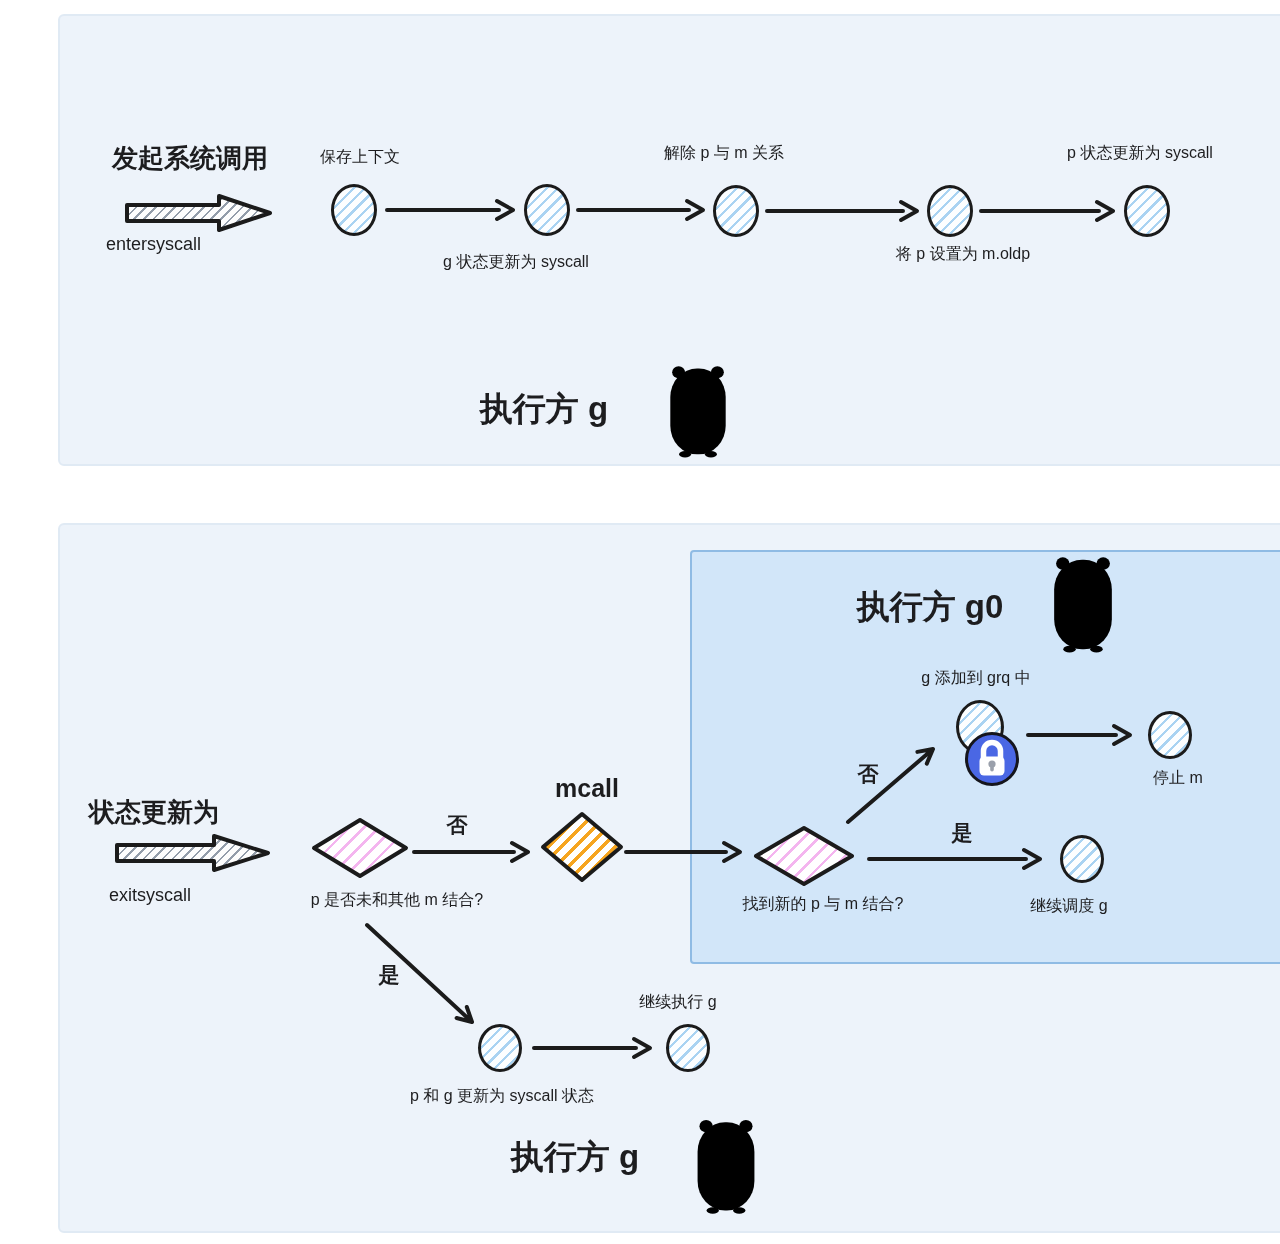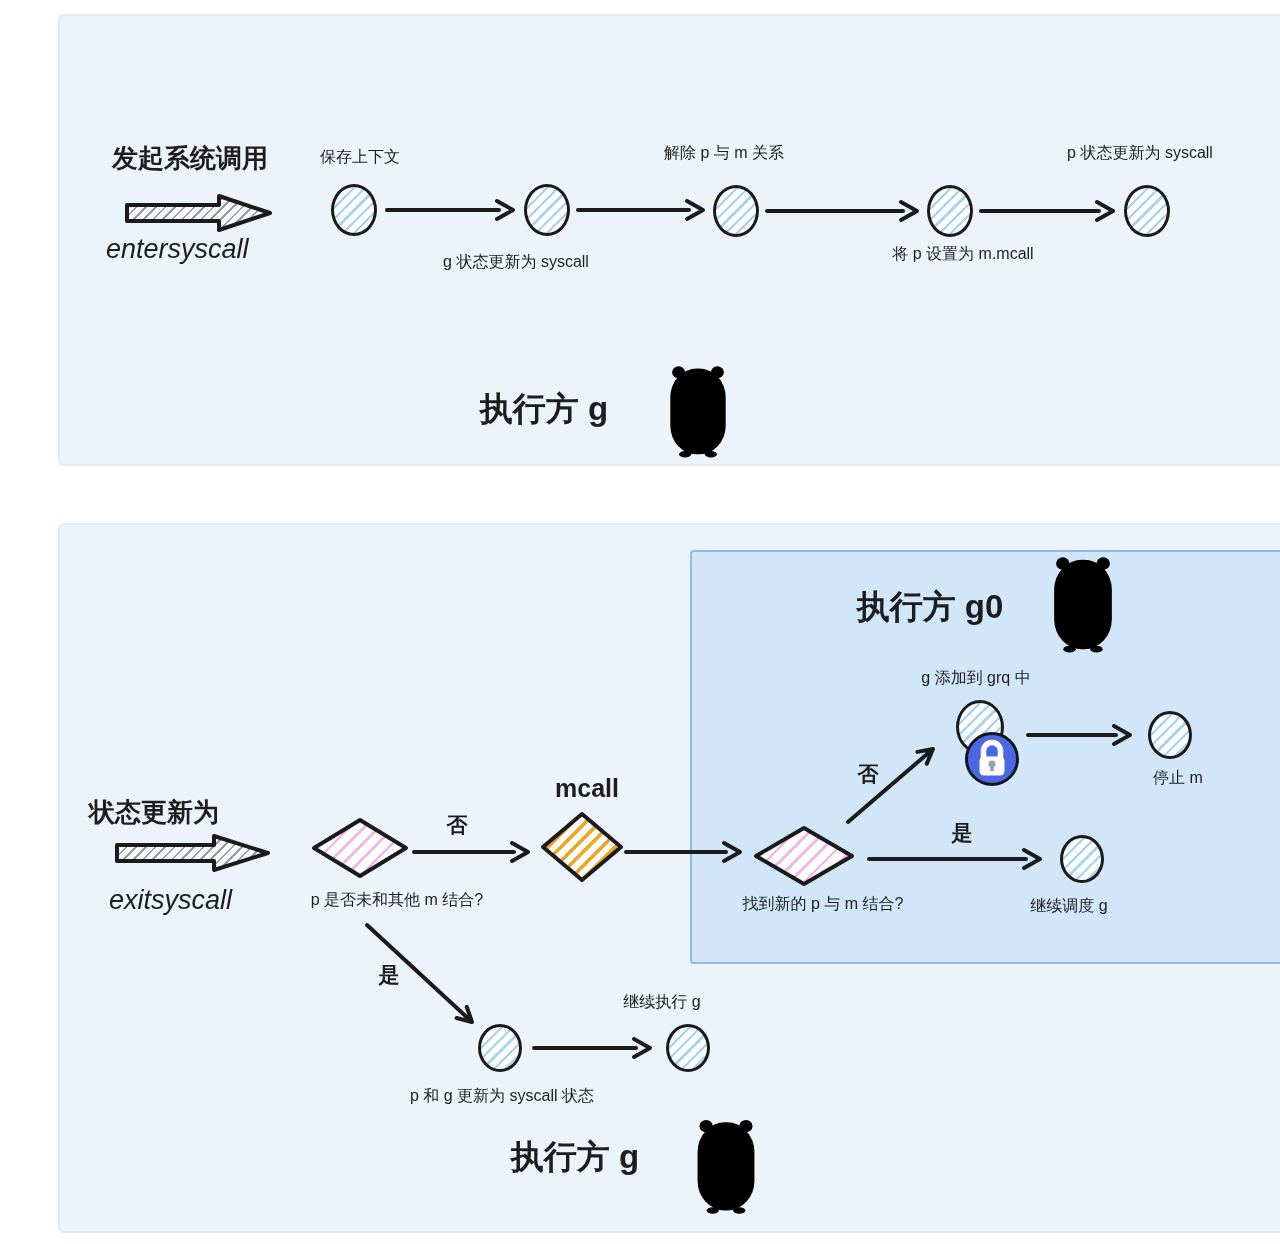--- a/index.html
+++ b/index.html
@@ -6,21 +6,21 @@
   .stage{position:relative;width:1280px;height:1244px;background:#ffffff;overflow:hidden;
          font-family:"Liberation Sans","DejaVu Sans",sans-serif;margin-left:42px;}
   .panel{position:absolute;background:#edf3fa;border:2px solid #e0eaf4;border-radius:6px;box-sizing:border-box;}
   .inner-panel{position:absolute;background:#d2e6f9;border:2px solid #8fbbe4;border-radius:4px;box-sizing:border-box;}
   .lbl{position:absolute;color:#1d1d1f;white-space:nowrap;line-height:1.25;}
   .c{transform:translateX(-50%);}
   .f20{font-size:16px;font-weight:500;}
   .f22{font-size:21px;font-weight:600;}
   .f25{font-size:25px;font-weight:600;}
   .f26{font-size:26px;font-weight:700;}
-  .f27{font-size:27px;font-weight:500;font-style:italic;}
+  .f27{font-size:18px;font-weight:500;}
   .f34{font-size:33px;font-weight:700;}
   .node{position:absolute;box-sizing:border-box;border:3.5px solid #1b1b1b;border-radius:50%;
         background-color:#fcfeff;
         background-image:repeating-linear-gradient(135deg,rgba(0,0,0,0) 0px,rgba(0,0,0,0) 5.5px,#a9d3f2 5.5px,#a9d3f2 8px);}
   .diamond{position:absolute;}
   .diamond .fillc{position:absolute;inset:3px;clip-path:polygon(50% 0,100% 50%,50% 100%,0 50%);}
   .fill-pink{background-color:#ffffff;
         background-image:repeating-linear-gradient(135deg,rgba(0,0,0,0) 0 8px,#f4b5ef 8px 10.5px);}
   .fill-orange{background-color:#ffffff;
         background-image:repeating-linear-gradient(135deg,rgba(0,0,0,0) 0 6px,#f6a51f 6px 9.5px);}
@@ -72,21 +72,21 @@
     <div class="hatch"></div>
     <svg width="150" height="42" viewBox="0 0 150 42">
         <polygon class="outline" stroke-width="3.5" points="3,13 95,13 95,4 146,21 95,38 95,29 3,29"></polygon>
       </svg>
   </div>
   <div class="lbl f27" style="left:64px;top:233px;">entersyscall</div>
 
   <div class="lbl f20 c" style="left:318px;top:147px;">保存上下文</div>
   <div class="lbl f20 c" style="left:474px;top:252px;">g 状态更新为 syscall</div>
   <div class="lbl f20 c" style="left:682px;top:143px;text-align:right;">解除 p 与 m 关系</div>
-  <div class="lbl f20 c" style="left:921px;top:244px;">将 p 设置为 m.mcall</div>
+  <div class="lbl f20 c" style="left:921px;top:244px;">将 p 设置为 m.oldp</div>
   <div class="lbl f20 c" style="left:1098px;top:143px;">p 状态更新为 syscall</div>
 
   <div class="node" style="left:289px;top:184px;width:46px;height:52px;"></div>
   <div class="node" style="left:482px;top:184px;width:46px;height:52px;"></div>
   <div class="node" style="left:671px;top:185px;width:46px;height:52px;"></div>
   <div class="node" style="left:885px;top:185px;width:46px;height:52px;"></div>
   <div class="node" style="left:1082px;top:185px;width:46px;height:52px;"></div>
 
   <svg class="arrow" style="left:343px;top:198px;" width="132" height="24">
       <path d="M2,12 H114 M112,3 L128,12 L112,21"></path>
@@ -145,21 +145,21 @@
   <div class="lbl f22 c" style="left:347px;top:962px;">是</div>
   <svg class="arrow" style="left:318px;top:918px;" width="122" height="114">
       <path d="M7,7 L112,104 M106.8,89 L112,104 L96.6,100"></path>
     </svg>
 
   <div class="node" style="left:436px;top:1024px;width:44px;height:48px;"></div>
   <svg class="arrow" style="left:490px;top:1036px;" width="122" height="24">
       <path d="M2,12 H104 M102,3 L118,12 L102,21"></path>
     </svg>
   <div class="node" style="left:624px;top:1024px;width:44px;height:48px;"></div>
-  <div class="lbl f20 c" style="left:620px;top:992px;">继续执行 g</div>
+  <div class="lbl f20 c" style="left:636px;top:992px;">继续执行 g</div>
   <div class="lbl f20 c" style="left:460px;top:1086px;">p 和 g 更新为 syscall 状态</div>
 
   <div class="lbl f34 c" style="left:533px;top:1136px;">执行方 g</div>
   <svg class="gopher" style="left:648px;top:1112px;--body:#c9b49a;--belly:#ece2d2;" width="72" height="106">
       <use href="#gopher-shape"></use>
     </svg>
 
   <div class="lbl f34 c" style="left:888px;top:586px;">执行方 g0</div>
   <svg class="gopher" style="left:1004px;top:553px;--body:#b3bfca;--belly:#dfe6ea;" width="74" height="100">
       <use href="#gopher-shape"></use>

